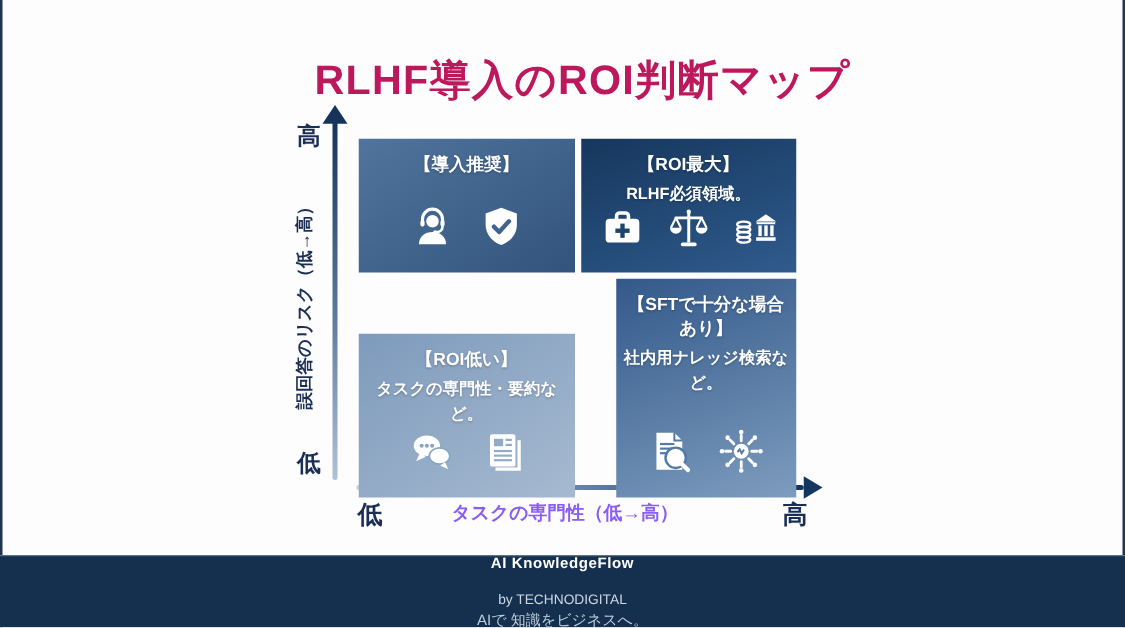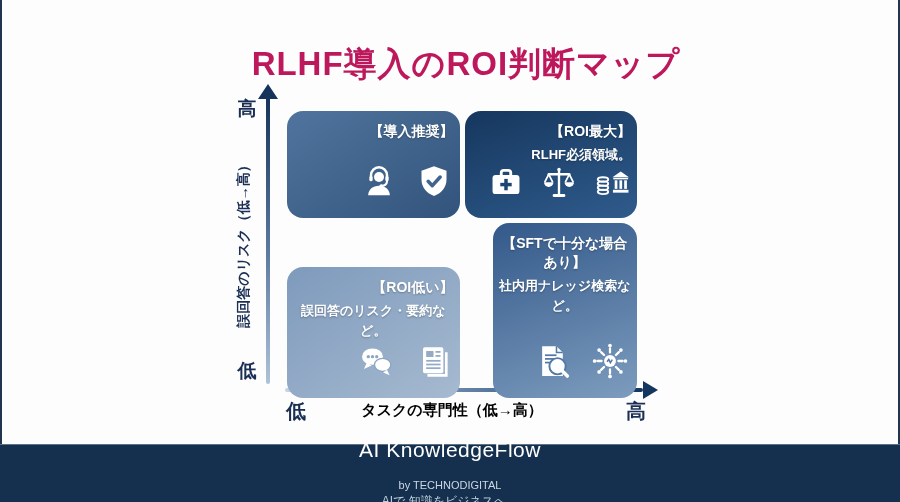--- a/index.html
+++ b/index.html
@@ -50,54 +50,53 @@
     border-top:9px solid transparent;border-bottom:9px solid transparent;
     border-left:15px solid #143760;
   }
   .x-left-label,.x-right-label{
     position:absolute;top:398px;font-size:20px;font-weight:bold;color:#1b2f55;
   }
   .x-left-label{left:286px;}
   .x-right-label{left:626px;}
   .x-axis-title{
     position:absolute;left:332px;top:401px;width:240px;text-align:center;
-    font-size:15px;font-weight:bold;color:#000000;
+    font-size:15px;font-weight:bold;color:#8b5cf6;
   }
 
   
   .grid{
     position:absolute;left:287px;top:111px;width:350px;height:267px;
     display:grid;grid-template-columns:1fr 1fr;grid-template-rows:1fr 1fr;gap:5px;
   }
   .quad{
-    display:flex;flex-direction:column;align-items:flex-end;
+    display:flex;flex-direction:column;align-items:center;
     padding:11px 6px 8px 6px;box-sizing:border-box;
     color:#ffffff;text-align:center;
     text-shadow:0 1px 2px rgba(0,0,0,0.28);
-    border-radius:16px;
   }
   .q-tl{background:linear-gradient(145deg,#50749d 0%,#32547c 100%);}
   .q-tr{background:linear-gradient(160deg,#16375e 0%,#2f5b8c 100%);}
   .q-bl{background:linear-gradient(145deg,#7e9abc 0%,#a6bad0 100%);margin-top:44px;}
   .q-br{background:linear-gradient(160deg,#33598a 0%,#7d9cbe 100%);margin-left:28px;}
   .q-title{font-size:14px;font-weight:bold;margin-bottom:4px;line-height:1.35;}
   .q-line{font-size:13px;font-weight:bold;line-height:1.5;}
   .q-icons{
     margin-top:auto;margin-bottom:8px;display:flex;align-items:center;gap:15px;
   }
   .q-icons svg{display:block;}
 
   
   .footer{
     position:absolute;left:0;top:444px;width:900px;height:58px;
     background:#14304e;border-top:1px solid #5d7187;box-sizing:border-box;
     display:flex;flex-direction:column;align-items:center;justify-content:center;
     text-align:center;
   }
-  .footer-brand{font-size:21px;font-weight:normal;color:#ffffff;letter-spacing:0.5px;}
+  .footer-brand{font-size:12px;font-weight:bold;color:#ffffff;letter-spacing:0.5px;}
   .footer-byline{font-size:11px;color:#ccd7e2;margin-top:17px;text-align:center;}
   .footer-tagline{font-size:12px;color:#c0cdda;margin-top:2px;}
 </style>
 </head>
 <body>
 
 <div class="canvas">
 
   <div class="edge-strip left"></div>
   <div class="edge-strip right"></div>
@@ -177,21 +176,21 @@
             <rect x="16.7" y="10.3" width="1.7" height="5.4" fill="#fff"></rect>
             <rect x="19.7" y="10.3" width="1.7" height="5.4" fill="#fff"></rect>
             <rect x="12.6" y="16.3" width="9.8" height="1.8" fill="#fff"></rect>
           </svg>
         </span>
       </div>
     </div>
 
     <div class="quad q-bl">
       <div class="q-title">【ROI低い】</div>
-      <div class="q-line">誤回答のリスク・要約など。</div>
+      <div class="q-line">タスクの専門性・要約など。</div>
       <div class="q-icons">
         <span>
           <svg width="42" height="42" viewBox="0 0 24 24">
             <ellipse cx="10" cy="9.5" rx="6" ry="4.7" fill="#fff"></ellipse>
             <path d="M6.8 12.8l-1.7 3.8 4.4-2.1z" fill="#fff"></path>
             <circle cx="7.6" cy="9.5" r="0.95" fill="#8aa6c3"></circle>
             <circle cx="10" cy="9.5" r="0.95" fill="#8aa6c3"></circle>
             <circle cx="12.4" cy="9.5" r="0.95" fill="#8aa6c3"></circle>
             <ellipse cx="15.8" cy="14.2" rx="4.7" ry="3.7" fill="#fff" stroke="#8aa6c3" stroke-width="0.8"></ellipse>
             <path d="M18.3 17l1.5 3.2-3.7-1.7z" fill="#fff"></path>

